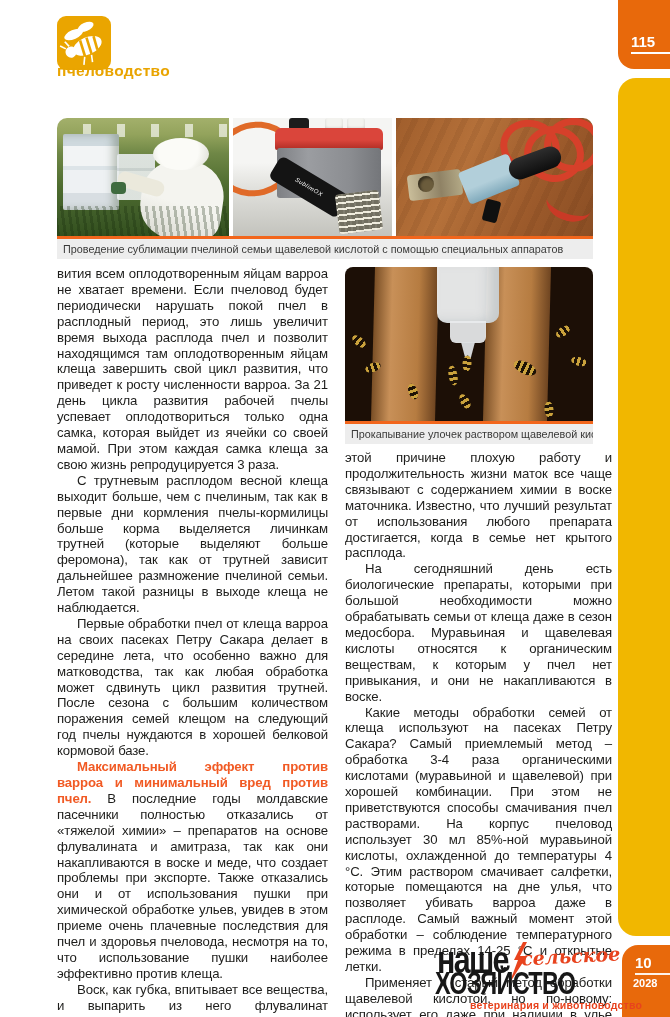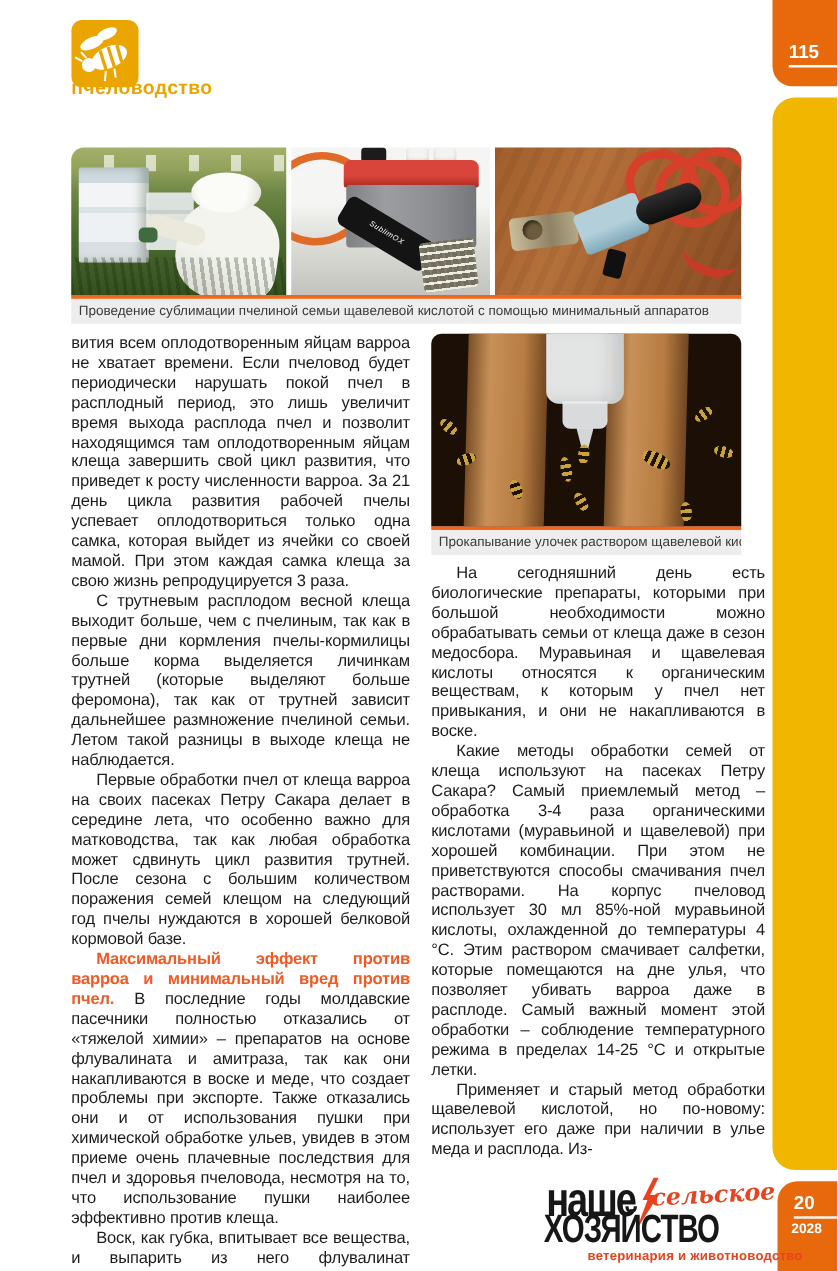--- a/index.html
+++ b/index.html
@@ -142,21 +142,21 @@
     </svg>
   </div>
   <div class="section-label">пчеловодство</div>
 
   <div class="page-tab">
     <span class="num">115</span>
     <span class="rule"></span>
   </div>
   <div class="yellow-bar"></div>
   <div class="issue-tab">
-    <span class="num">20</span>
+    <span class="num">10</span>
     <span class="rule"></span>
     <span class="year">2028</span>
   </div>
 
   <figure class="figure" style="left:57px;top:118px;width:536px;margin:0;">
     <div class="photos">
       <div class="ph p1">
         <div class="p1-far"></div>
         <div class="p1-hive"></div>
         <div class="p1-hive2"></div>
@@ -182,21 +182,21 @@
         <div class="p3-ring" style="left:128px;top:8px;width:46px;height:42px;transform:rotate(8deg);"></div>
         <div class="p3-ring" style="left:148px;top:0px;width:44px;height:40px;transform:rotate(-6deg);"></div>
         <div class="p3-tail"></div>
         <div class="p3-clamp"></div>
         <div class="p3-clamp-hole"></div>
         <div class="p3-blue"></div>
         <div class="p3-cyl"></div>
         <div class="p3-conn"></div>
       </div>
     </div>
-    <figcaption class="caption-bar">Проведение сублимации пчелиной семьи щавелевой кислотой с помощью минимальный аппаратов</figcaption>
+    <figcaption class="caption-bar">Проведение сублимации пчелиной семьи щавелевой кислотой с помощью специальных аппаратов</figcaption>
   </figure>
 
   <figure class="figure" style="left:345px;top:267px;width:248px;margin:0;">
     <div class="bees-ph">
       <div class="wood-bar" style="left:28px;"></div>
       <div class="wood-bar" style="left:140px;"></div>
       <div class="bee" style="left:6px;top:70px;transform:rotate(40deg);"></div>
       <div class="bee" style="left:20px;top:96px;transform:rotate(-20deg);"></div>
       <div class="bee" style="left:60px;top:120px;transform:rotate(70deg);"></div>
       <div class="bee" style="left:98px;top:104px;transform:rotate(80deg);width:20px;"></div>
@@ -215,20 +215,21 @@
 
   <div class="col" style="left:57px;top:266px;width:271px;">
     <p>вития всем оплодотворенным яйцам варроа не хватает времени. Если пчеловод будет периодически нарушать покой пчел в расплодный период, это лишь увеличит время выхода расплода пчел и позволит находящимся там оплодотворенным яйцам клеща завершить свой цикл развития, что приведет к росту численности варроа. За 21 день цикла развития рабочей пчелы успевает оплодотвориться только одна самка, которая выйдет из ячейки со своей мамой. При этом каждая самка клеща за свою жизнь репродуцируется 3 раза.</p>
     <p class="ind">С трутневым расплодом весной клеща выходит больше, чем с пчелиным, так как в первые дни кормления пчелы-кормилицы больше корма выделяется личинкам трутней (которые выделяют больше феромона), так как от трутней зависит дальнейшее размножение пчелиной семьи. Летом такой разницы в выходе клеща не наблюдается.</p>
     <p class="ind">Первые обработки пчел от клеща варроа на своих пасеках Петру Сакара делает в середине лета, что особенно важно для матководства, так как любая обработка может сдвинуть цикл развития трутней. После сезона с большим количеством поражения семей клещом на следующий год пчелы нуждаются в хорошей белковой кормовой базе.</p>
     <p class="ind"><span class="hl">Максимальный эффект против варроа и минимальный вред против пчел.</span><span> В последние годы молдавские пасечники полностью отказались от «тяжелой химии» – препаратов на основе флувалината и амитраза, так как они накапливаются в воске и меде, что создает проблемы при экспорте. Также отказались они и от использования пушки при химической обработке ульев, увидев в этом приеме очень плачевные последствия для пчел и здоровья пчеловода, несмотря на то, что использование пушки наиболее эффективно против клеща.</span></p>
     <p class="ind">Воск, как губка, впитывает все вещества, и выпарить из него флувалинат невозможно. По</p>
   </div>
 
   <div class="col" style="left:345px;top:450px;width:267px;">
+    <p>этой причине плохую работу и продолжительность жизни маток все чаще связывают с содержанием химии в воске маточника. Известно, что лучший результат от использования любого препарата достигается, когда в семье нет крытого расплода.</p>
     <p class="ind">На сегодняшний день есть биологические препараты, которыми при большой необходимости можно обрабатывать семьи от клеща даже в сезон медосбора. Муравьиная и щавелевая кислоты относятся к органическим веществам, к которым у пчел нет привыкания, и они не накапливаются в воске.</p>
     <p class="ind">Какие методы обработки семей от клеща используют на пасеках Петру Сакара? Самый приемлемый метод – обработка 3-4 раза органическими кислотами (муравьиной и щавелевой) при хорошей комбинации. При этом не приветствуются способы смачивания пчел растворами. На корпус пчеловод использует 30 мл 85%-ной муравьиной кислоты, охлажденной до температуры 4 °C. Этим раствором смачивает салфетки, которые помещаются на дне улья, что позволяет убивать варроа даже в расплоде. Самый важный момент этой обработки – соблюдение температурного режима в пределах 14-25 °C и открытые летки.</p>
     <p class="ind">Применяет и старый метод обработки щавелевой кислотой, но по-новому: использует его даже при наличии в улье меда и расплода. Из-</p>
   </div>
 
   <div class="nh-logo">
     <span class="nh-w1">наше</span>
     <span class="nh-slash">
       <svg width="18" height="42" viewBox="0 0 18 42">
           <polygon points="14,0 5,18 9,18 0,42 18,14 11,14 18,0" fill="#E8431E"></polygon>

